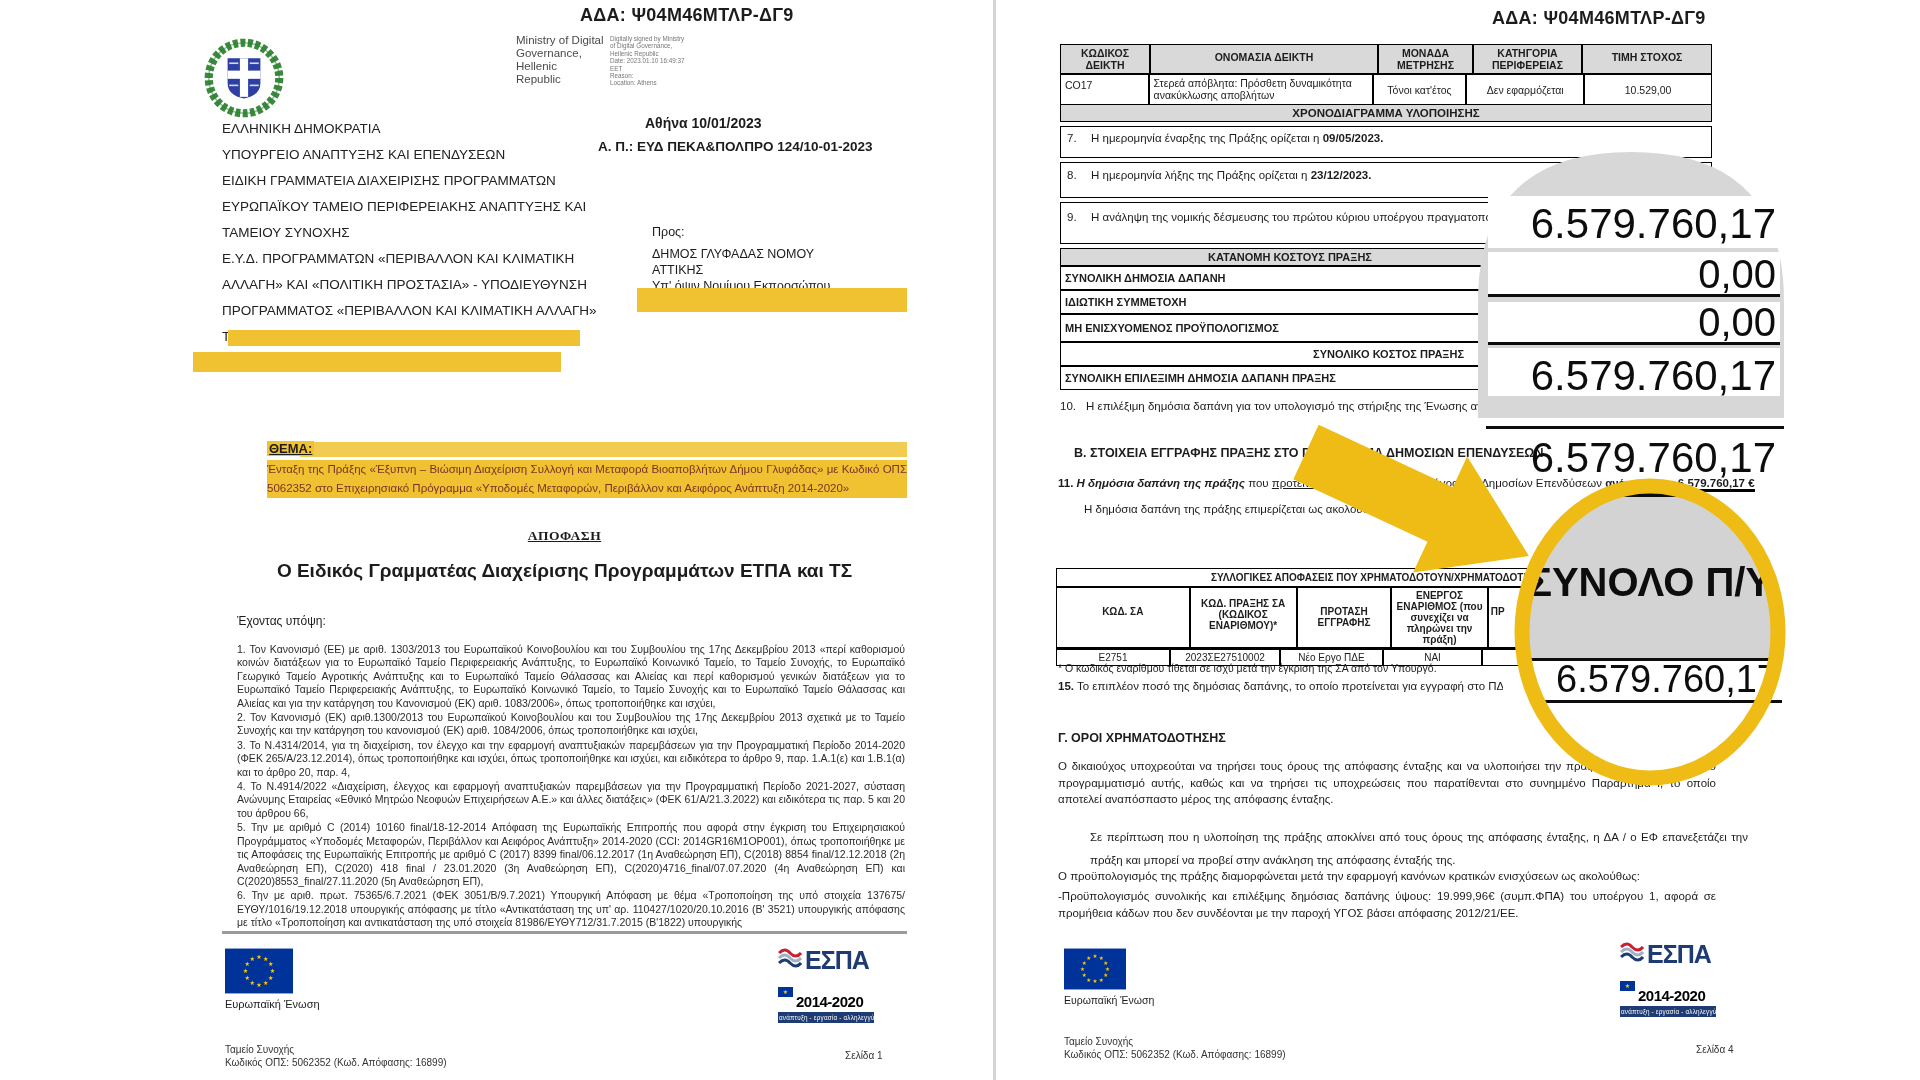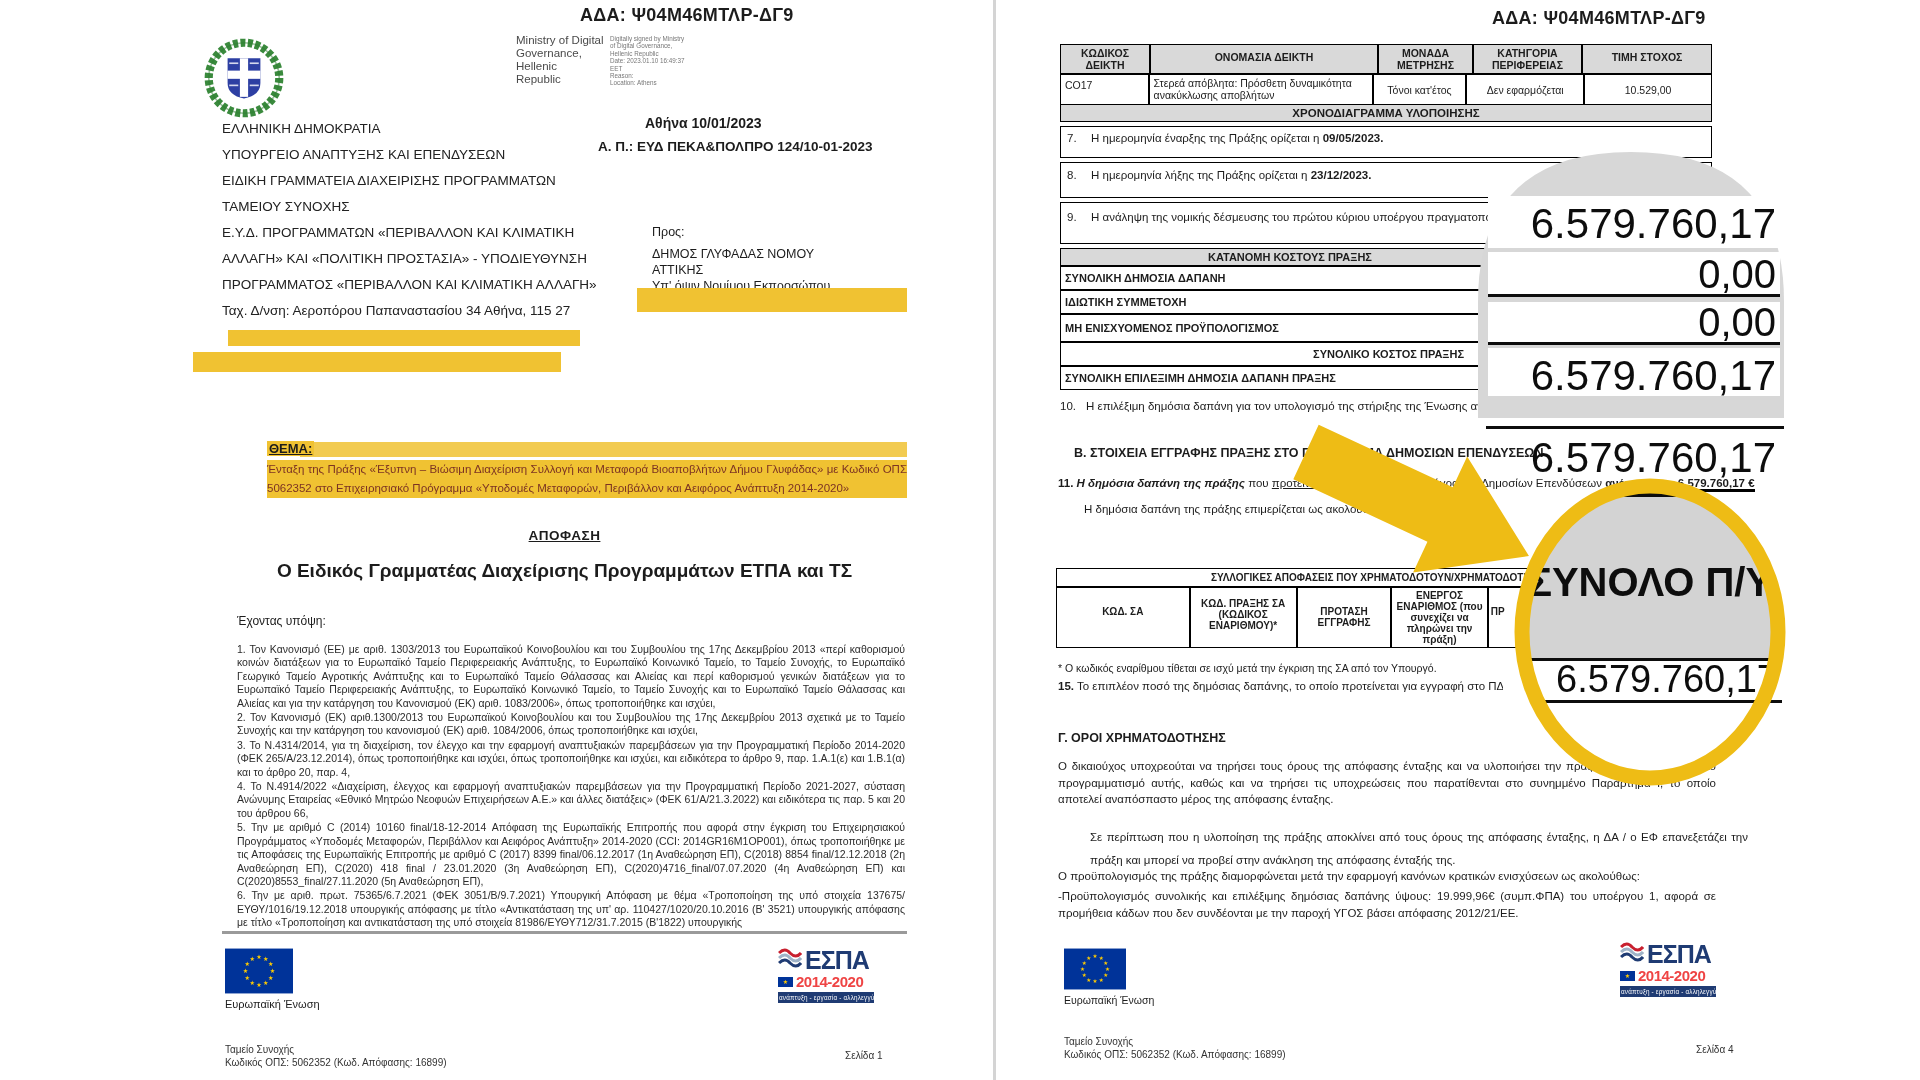--- a/index.html
+++ b/index.html
@@ -14,21 +14,21 @@
   .gray-header{background:#d9d9d9;border:1px solid #000;font-weight:bold;text-align:center;}
   .cell{border:1px solid #000;box-sizing:border-box;overflow:hidden;}
   .rownum{display:inline-block;width:24px;font-weight:bold;}
   .footer-small{font-size:10px;line-height:12.5px;color:#333;}
   .espa{width:96px;}
   .espa-top{display:flex;align-items:center;gap:3px;}
   .espa-name{font-weight:bold;font-size:25px;color:#1f3b73;letter-spacing:-1px;line-height:24px;}
   .espa-mid{display:flex;align-items:center;gap:3px;margin-top:1px;}
   .espa-flag{display:inline-block;width:15px;height:10px;background:#003399;color:#ffcc00;font-size:6px;
     line-height:10px;text-align:center;}
-  .espa-years{color:#ef4444;font-weight:bold;font-size:15px;letter-spacing:-0.5px;}
+  .espa-years{color:#000000;font-weight:bold;font-size:15px;letter-spacing:-0.5px;margin-top:20px;}
   .espa-bar{margin-top:2px;background:#1f3b73;color:#fff;font-size:6.3px;text-align:center;
     padding:2px 1px;letter-spacing:0.2px;white-space:nowrap;}
   .sig-main{font-size:11.5px;line-height:13px;color:#4a4a4a;}
   .sig-detail{font-size:6.3px;line-height:7.4px;color:#777;}
   .theme-hl{background:#f0c232;color:#7c3323;font-size:11.5px;line-height:19px;text-align:justify;}
   .rp-text{font-size:11.5px;color:#1c1c1c;}
   .nw{white-space:nowrap;}
 </style>
 </head>
 <body>
@@ -65,20 +65,21 @@
       <div>Date: 2023.01.10 16:49:37</div>
       <div>EET</div>
       <div>Reason:</div>
       <div>Location: Athens</div>
     </div>
 
     <div class="abs" style="left:222px;top:116px;width:420px;">
       <div class="hdrline">ΕΛΛΗΝΙΚΗ ΔΗΜΟΚΡΑΤΙΑ</div>
       <div class="hdrline">ΥΠΟΥΡΓΕΙΟ ΑΝΑΠΤΥΞΗΣ ΚΑΙ ΕΠΕΝΔΥΣΕΩΝ</div>
       <div class="hdrline">ΕΙΔΙΚΗ ΓΡΑΜΜΑΤΕΙΑ ΔΙΑΧΕΙΡΙΣΗΣ ΠΡΟΓΡΑΜΜΑΤΩΝ</div>
+      <div class="hdrline">ΕΥΡΩΠΑΪΚΟΥ ΤΑΜΕΙΟ ΠΕΡΙΦΕΡΕΙΑΚΗΣ ΑΝΑΠΤΥΞΗΣ ΚΑΙ</div>
       <div class="hdrline">ΤΑΜΕΙΟΥ ΣΥΝΟΧΗΣ</div>
       <div class="hdrline">Ε.Υ.Δ. ΠΡΟΓΡΑΜΜΑΤΩΝ «ΠΕΡΙΒΑΛΛΟΝ ΚΑΙ ΚΛΙΜΑΤΙΚΗ</div>
       <div class="hdrline">ΑΛΛΑΓΗ» ΚΑΙ «ΠΟΛΙΤΙΚΗ ΠΡΟΣΤΑΣΙΑ» - ΥΠΟΔΙΕΥΘΥΝΣΗ</div>
       <div class="hdrline">ΠΡΟΓΡΑΜΜΑΤΟΣ «ΠΕΡΙΒΑΛΛΟΝ ΚΑΙ ΚΛΙΜΑΤΙΚΗ ΑΛΛΑΓΗ»</div>
       <div class="hdrline">Ταχ. Δ/νση: Αεροπόρου Παπαναστασίου 34 Αθήνα, 115 27</div>
     </div>
 
     <div class="abs yellowbar" style="left:228px;top:330px;width:352px;height:16px;"></div>
     <div class="abs yellowbar" style="left:193px;top:352px;width:368px;height:20px;"></div>
 
@@ -90,21 +91,21 @@
       <div>ΔΗΜΟΣ ΓΛΥΦΑΔΑΣ ΝΟΜΟΥ</div>
       <div>ΑΤΤΙΚΗΣ</div>
       <div>Υπ' όψιν Νομίμου Εκπροσώπου</div>
     </div>
     <div class="abs yellowbar" style="left:637px;top:288px;width:270px;height:24px;"></div>
 
     <div class="abs yellowbar" style="left:300px;top:442px;width:607px;height:15px;opacity:0.85;"></div>
     <div class="abs bold" style="left:267px;top:441px;font-size:13px;text-decoration:underline;background:#f0c232;padding:0 2px;">ΘΕΜΑ:</div>
     <div class="abs theme-hl" style="left:267px;top:460px;width:640px;">Ένταξη της Πράξης «Έξυπνη – Βιώσιμη Διαχείριση Συλλογή και Μεταφορά Βιοαποβλήτων Δήμου Γλυφάδας» με Κωδικό ΟΠΣ 5062352 στο Επιχειρησιακό Πρόγραμμα «Υποδομές Μεταφορών, Περιβάλλον και Αειφόρος Ανάπτυξη 2014-2020»</div>
 
-    <div class="abs bold" style="left:222px;top:528px;width:685px;text-align:center;font-size:13.5px;text-decoration:underline;letter-spacing:0.5px;">ΑΠΟΦΑΣΗ</div>
+    <div class="abs bold" style="left:222px;top:528px;width:685px;text-align:center;font-size:13.5px;text-decoration:underline;letter-spacing:0.5px;font-family:Liberation Serif, serif;">ΑΠΟΦΑΣΗ</div>
     <div class="abs bold" style="left:222px;top:560px;width:685px;text-align:center;font-size:19px;">Ο Ειδικός Γραμματέας Διαχείρισης Προγραμμάτων ΕΤΠΑ και ΤΣ</div>
 
     <div class="abs" style="left:237px;top:614px;font-size:12px;">Έχοντας υπόψη:</div>
 
     <div class="abs smalltext" style="left:237px;top:643px;width:668px;">
       <div class="legalitem">1. Τον Κανονισμό (ΕΕ) με αριθ. 1303/2013 του Ευρωπαϊκού Κοινοβουλίου και του Συμβουλίου της 17ης Δεκεμβρίου 2013 «περί καθορισμού κοινών διατάξεων για το Ευρωπαϊκό Ταμείο Περιφερειακής Ανάπτυξης, το Ευρωπαϊκό Κοινωνικό Ταμείο, το Ταμείο Συνοχής, το Ευρωπαϊκό Γεωργικό Ταμείο Αγροτικής Ανάπτυξης και το Ευρωπαϊκό Ταμείο Θάλασσας και Αλιείας και περί καθορισμού γενικών διατάξεων για το Ευρωπαϊκό Ταμείο Περιφερειακής Ανάπτυξης, το Ευρωπαϊκό Κοινωνικό Ταμείο, το Ταμείο Συνοχής και το Ευρωπαϊκό Ταμείο Θάλασσας και Αλιείας και για την κατάργηση του Κανονισμού (ΕΚ) αριθ. 1083/2006», όπως τροποποιήθηκε και ισχύει,</div>
       <div class="legalitem">2. Τον Κανονισμό (ΕΚ) αριθ.1300/2013 του Ευρωπαϊκού Κοινοβουλίου και του Συμβουλίου της 17ης Δεκεμβρίου 2013 σχετικά με το Ταμείο Συνοχής και την κατάργηση του κανονισμού (ΕΚ) αριθ. 1084/2006, όπως τροποποιήθηκε και ισχύει,</div>
       <div class="legalitem">3. Το Ν.4314/2014, για τη διαχείριση, τον έλεγχο και την εφαρμογή αναπτυξιακών παρεμβάσεων για την Προγραμματική Περίοδο 2014-2020 (ΦΕΚ 265/Α/23.12.2014), όπως τροποποιήθηκε και ισχύει, όπως τροποποιήθηκε και ισχύει, και ειδικότερα το άρθρο 9, παρ. 1.Α.1(ε) και 1.Β.1(α) και το άρθρο 20, παρ. 4,</div>
       <div class="legalitem">4. Το Ν.4914/2022 «Διαχείριση, έλεγχος και εφαρμογή αναπτυξιακών παρεμβάσεων για την Προγραμματική Περίοδο 2021-2027, σύσταση Ανώνυμης Εταιρείας «Εθνικό Μητρώο Νεοφυών Επιχειρήσεων Α.Ε.» και άλλες διατάξεις» (ΦΕΚ 61/Α/21.3.2022) και ειδικότερα τις παρ. 5 και 20 του άρθρου 66,</div>
       <div class="legalitem">5. Την με αριθμό C (2014) 10160 final/18-12-2014 Απόφαση της Ευρωπαϊκής Επιτροπής που αφορά στην έγκριση του Επιχειρησιακού Προγράμματος «Υποδομές Μεταφορών, Περιβάλλον και Αειφόρος Ανάπτυξη» 2014-2020 (CCI: 2014GR16M1OP001), όπως τροποποιήθηκε με τις Αποφάσεις της Ευρωπαϊκής Επιτροπής με αριθμό C (2017) 8399 final/06.12.2017 (1η Αναθεώρηση ΕΠ), C(2018) 8854 final/12.12.2018 (2η Αναθεώρηση ΕΠ), C(2020) 418 final / 23.01.2020 (3η Αναθεώρηση ΕΠ), C(2020)4716_final/07.07.2020 (4η Αναθεώρηση ΕΠ) και C(2020)8553_final/27.11.2020 (5η Αναθεώρηση ΕΠ),</div>
@@ -237,20 +238,27 @@
 
     <div class="abs" style="left:60px;top:568px;width:650px;font-size:10px;">
       <div class="cell bold" style="text-align:center;padding:3px 0;">ΣΥΛΛΟΓΙΚΕΣ ΑΠΟΦΑΣΕΙΣ ΠΟΥ ΧΡΗΜΑΤΟΔΟΤΟΥΝ/ΧΡΗΜΑΤΟΔΟΤΗΣΑΝ</div>
       <div style="display:flex;">
         <div class="cell bold" style="width:137px;padding:18px 2px;text-align:center;">ΚΩΔ. ΣΑ</div>
         <div class="cell bold" style="width:110px;padding:10px 2px;text-align:center;">ΚΩΔ. ΠΡΑΞΗΣ ΣΑ (ΚΩΔΙΚΟΣ ΕΝΑΡΙΘΜΟΥ)*</div>
         <div class="cell bold" style="width:97px;padding:18px 2px;text-align:center;">ΠΡΟΤΑΣΗ ΕΓΓΡΑΦΗΣ</div>
         <div class="cell bold" style="width:99px;padding:2px;text-align:center;">ΕΝΕΡΓΟΣ ΕΝΑΡΙΘΜΟΣ (που συνεχίζει να πληρώνει την πράξη)</div>
         <div class="cell bold" style="width:224px;padding:18px 2px;text-align:left;">ΠΡ</div>
       </div>
+      <div style="display:flex;border-top:1px solid #000;">
+        <div class="cell" style="width:114px;padding:2px;text-align:center;">Ε2751</div>
+        <div class="cell" style="width:110px;padding:2px;text-align:center;">2023ΣΕ27510002</div>
+        <div class="cell" style="width:103px;padding:2px;text-align:center;">Νέο Εργο ΠΔΕ</div>
+        <div class="cell" style="width:99px;padding:2px;text-align:center;">ΝΑΙ</div>
+        <div class="cell" style="width:224px;padding:2px;"></div>
+      </div>
     </div>
 
     <div class="abs" style="left:62px;top:662px;font-size:10.5px;width:440px;">* Ο κωδικός εναρίθμου τίθεται σε ισχύ μετά την έγκριση της ΣΑ από τον Υπουργό.</div>
     <div class="abs nw" style="left:62px;top:680px;font-size:11.5px;width:445px;overflow:hidden;">
       <b>15.</b>
       <span>Το επιπλέον ποσό  της δημόσιας δαπάνης, το οποίο προτείνεται για εγγραφή στο ΠΔΕ ανέρχετ</span>
     </div>
 
     <div class="abs bold" style="left:62px;top:731px;font-size:12.5px;">Γ. ΟΡΟΙ ΧΡΗΜΑΤΟΔΟΤΗΣΗΣ</div>
 

